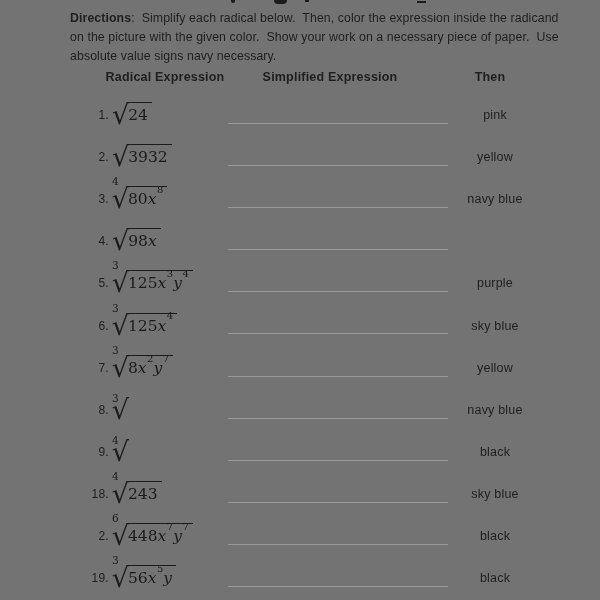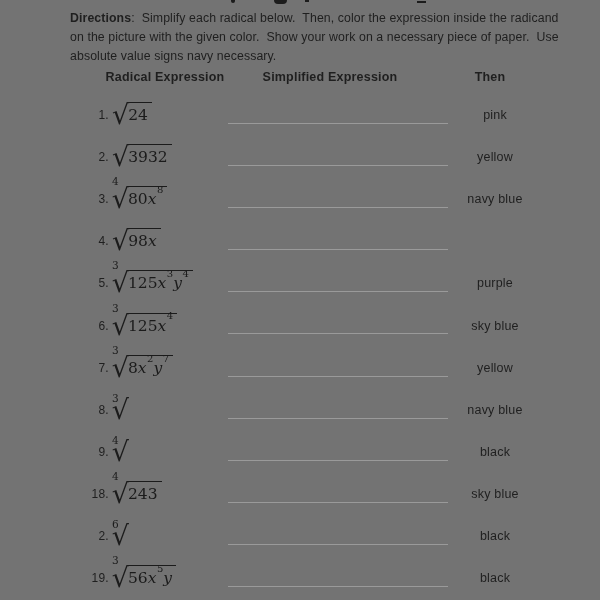--- a/index.html
+++ b/index.html
@@ -186,20 +186,21 @@
           <span class="rad">243</span>
         </span>
         <span class="ans-line"></span>
         <span class="color-label">sky blue</span>
       </div>
       <div class="row">
         <span class="num">2.</span>
         <span class="expr">
           <span class="idx">6</span>
           <span class="rt">√</span>
+          <span class="rad">448<i>x</i><sup>7</sup><i>y</i><sup>7</sup></span>
         </span>
         <span class="ans-line"></span>
         <span class="color-label">black</span>
       </div>
       <div class="row">
         <span class="num">19.</span>
         <span class="expr">
           <span class="idx">3</span>
           <span class="rt">√</span>
           <span class="rad">56<i>x</i><sup>5</sup><i>y</i></span>

